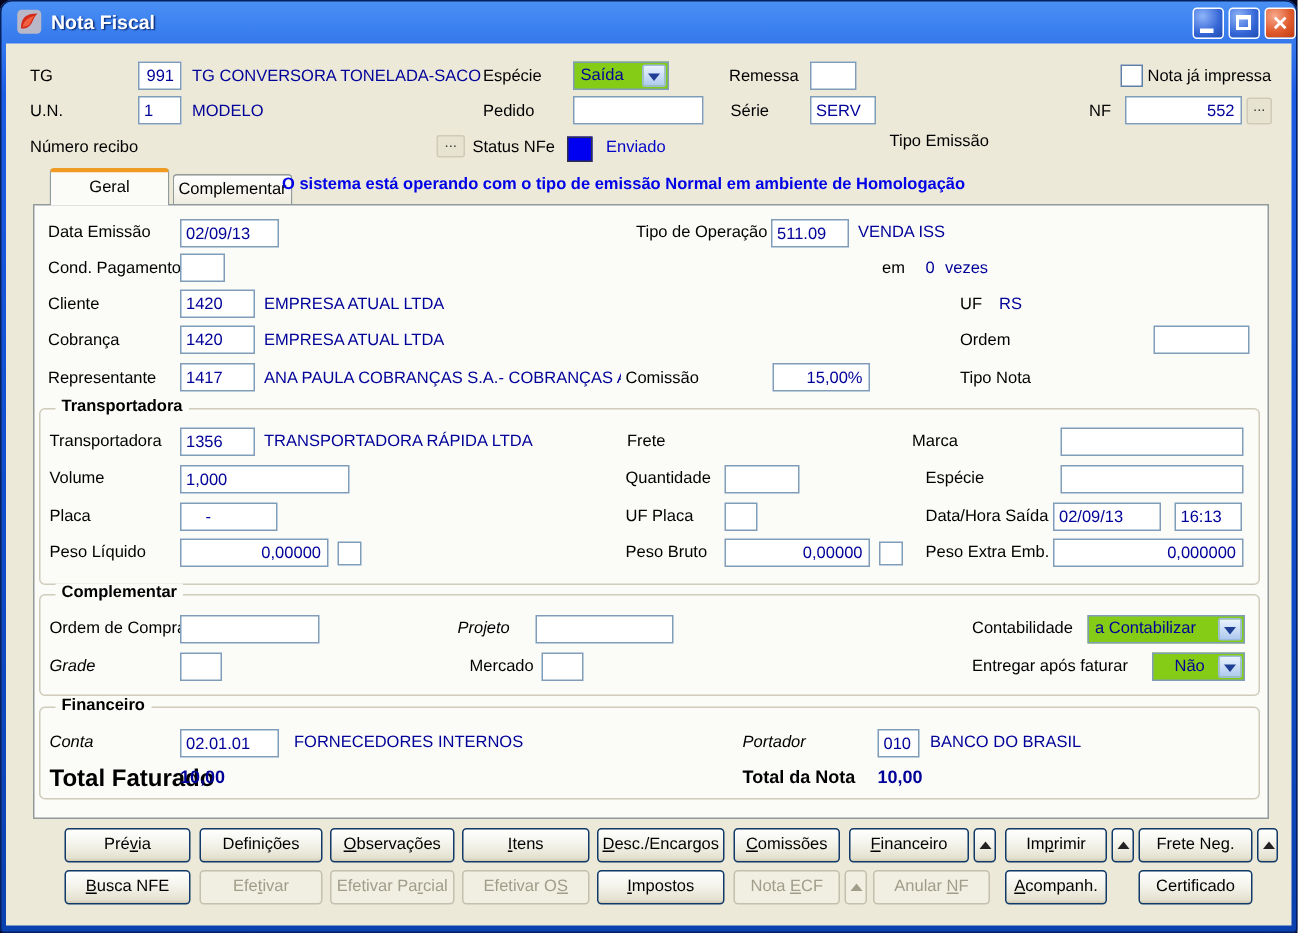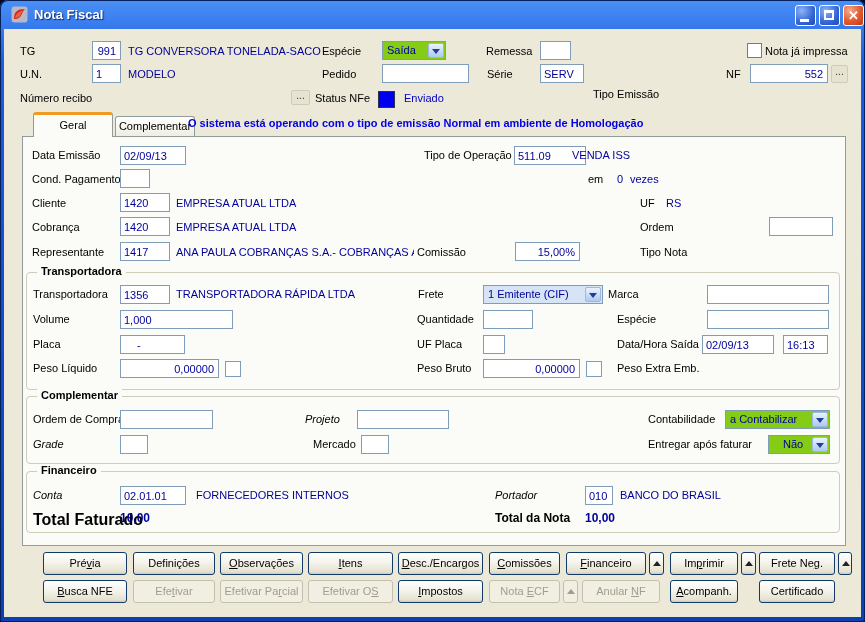--- a/index.html
+++ b/index.html
@@ -123,21 +123,21 @@
   <div id="tab-compl" class="tab">Complementar</div>
   <div id="banner">O sistema está operando com o tipo de emissão Normal em ambiente de Homologação</div>
 
   <div id="panel"></div>
 
   <div style="position:absolute;inset:0;z-index:4;pointer-events:none;">
    <div style="position:absolute;inset:0;pointer-events:auto;">
     <div class="lbl" style="left:32px;top:149px;">Data Emissão</div>
     <input class="inp" style="left: 120px; top: 146px; width: 66px;" value="02/09/13">
     <div class="lbl" style="left:424px;top:149px;">Tipo de Operação</div>
-    <input class="inp" style="left: 514px; top: 146px; width: 72px;" value="511.09">
+    <input class="inp" style="left: 514px; top: 146px; width: 52px;" value="511.09">
     <div class="val" style="left:572px;top:149px;">VENDA ISS</div>
 
     <div class="lbl" style="left:32px;top:173px;">Cond. Pagamento</div>
     <input class="inp" style="left: 120px; top: 169px; width: 30px;" value="">
     <div class="lbl" style="left:588px;top:173px;">em</div>
     <div class="val" style="left:617px;top:173px;">0</div>
     <div class="val" style="left:630px;top:173px;">vezes</div>
 
     <div class="lbl" style="left:32px;top:197px;">Cliente</div>
     <input class="inp" style="left: 120px; top: 193px; width: 50px;" value="1420">
@@ -158,24 +158,20 @@
     <input class="inp ra" style="left: 515px; top: 242px; width: 65px;" value="15,00%">
     <div class="lbl" style="left:640px;top:246px;">Tipo Nota</div>
 
     <div class="gb" style="left:26px;top:272px;width:812px;height:116px;">
       <span class="lg">Transportadora</span>
     </div>
     <div class="lbl" style="left:33px;top:288px;">Transportadora</div>
     <input class="inp" style="left: 120px; top: 285px; width: 50px;" value="1356">
     <div class="val" style="left:176px;top:288px;">TRANSPORTADORA RÁPIDA LTDA</div>
     <div class="lbl" style="left:418px;top:288px;">Frete</div>
-    <div class="sel" style="left:483px;top:285px;width:120px;background:#D6E4F5;">
-      <span class="st">1 Emitente (CIF)</span>
-      <span class="sa"></span>
-    </div>
     <div class="lbl" style="left:608px;top:288px;">Marca</div>
     <input class="inp" style="left: 707px; top: 285px; width: 122px;" value="">
 
     <div class="lbl" style="left:33px;top:313px;">Volume</div>
     <input class="inp" style="left: 120px; top: 310px; width: 113px;" value="1,000">
     <div class="lbl" style="left:417px;top:313px;">Quantidade</div>
     <input class="inp" style="left: 483px; top: 310px; width: 50px;" value="">
     <div class="lbl" style="left:617px;top:313px;">Espécie</div>
     <input class="inp" style="left: 707px; top: 310px; width: 122px;" value="">
 
@@ -187,20 +183,21 @@
     <input class="inp" style="left: 702px; top: 335px; width: 72px;" value="02/09/13">
     <input class="inp" style="left: 783px; top: 335px; width: 45px;" value="16:13">
 
     <div class="lbl" style="left:33px;top:362px;">Peso Líquido</div>
     <input class="inp ra" style="left: 120px; top: 359px; width: 99px;" value="0,00000">
     <div class="cb" style="left:225px;top:361px;width:14px;height:14px;border-color:#7F9DB9;"></div>
     <div class="lbl" style="left:417px;top:362px;">Peso Bruto</div>
     <input class="inp ra" style="left: 483px; top: 359px; width: 97px;" value="0,00000">
     <div class="cb" style="left:586px;top:361px;width:14px;height:14px;border-color:#7F9DB9;"></div>
     <div class="lbl" style="left:617px;top:362px;">Peso Extra Emb.</div>
+    <input class="inp ra" style="left: 702px; top: 359px; width: 127px;" value="0,000000">
 
     <div class="gb" style="left:26px;top:396px;width:812px;height:66px;">
       <span class="lg">Complementar</span>
     </div>
     <div class="lbl" style="left:33px;top:413px;">Ordem de Compra</div>
     <input class="inp" style="left: 120px; top: 410px; width: 93px;" value="">
     <div class="lbl it" style="left:305px;top:413px;">Projeto</div>
     <input class="inp" style="left: 357px; top: 410px; width: 92px;" value="">
     <div class="lbl" style="left:648px;top:413px;">Contabilidade</div>
     <div class="sel" style="left:725px;top:410px;width:105px;">

